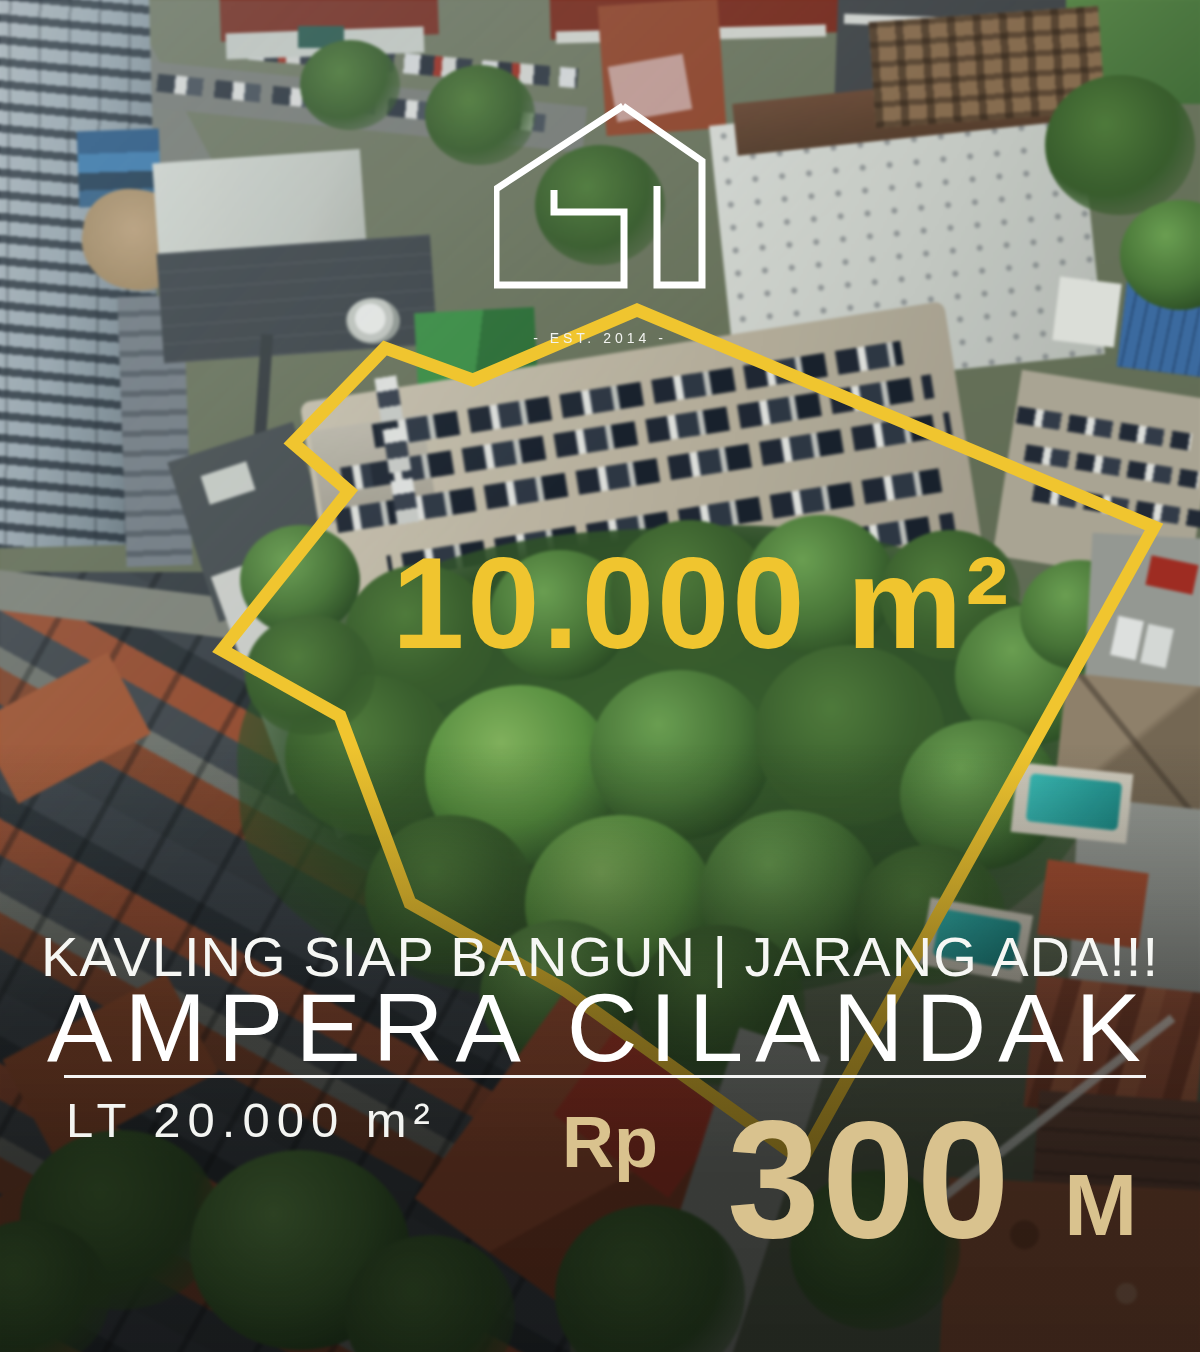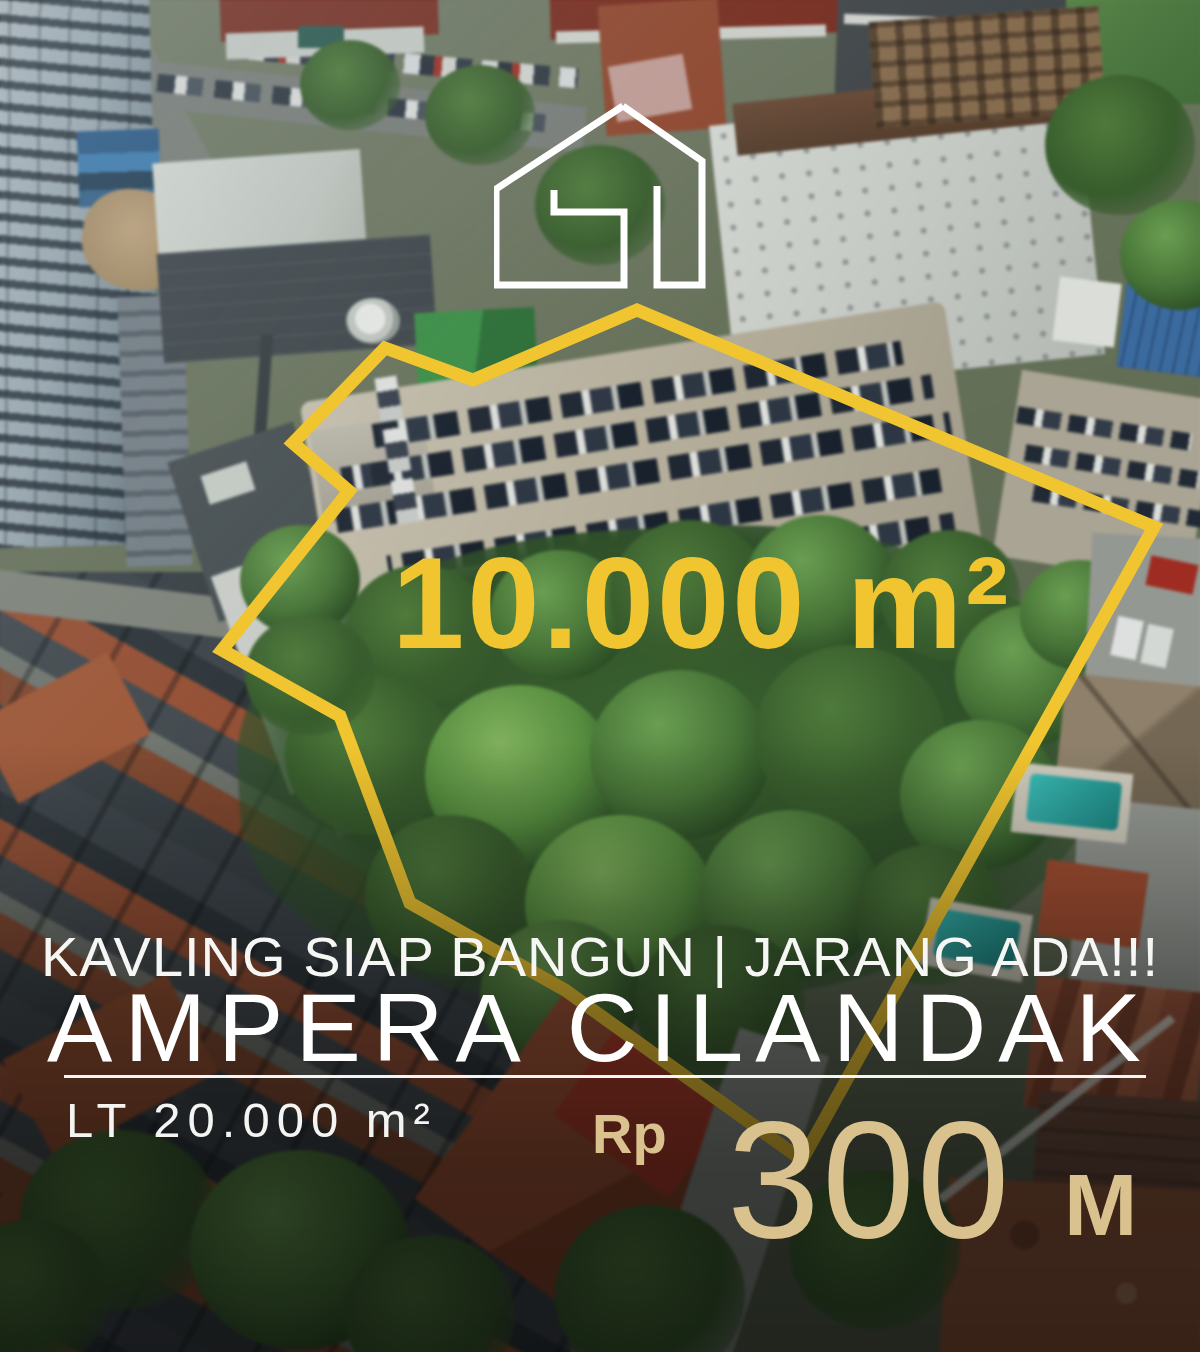--- a/index.html
+++ b/index.html
@@ -176,22 +176,22 @@
     letter-spacing:4px;color:#f2f3f0;}
   .area-text{left:392px;top:538px;font-size:130px;font-weight:700;letter-spacing:3px;
     line-height:1;color:#F0C52F;white-space:nowrap;}
   .tagline{left:0;right:0;top:929px;text-align:center;font-size:56px;font-weight:400;
     letter-spacing:1px;line-height:1;color:#f6f7f4;white-space:nowrap;}
   .title{left:0;right:0;top:979px;text-align:center;font-size:98px;font-weight:400;
     letter-spacing:12px;line-height:1;color:#ffffff;white-space:nowrap;transform:scaleY(.98);}
   .divider{left:64px;top:1075px;width:1082px;height:3px;background:rgba(255,255,255,.95);}
   .lt-text{left:66px;top:1096px;font-size:49px;font-weight:400;letter-spacing:7px;line-height:1;
     color:#f4f5f2;white-space:nowrap;}
-  .price-rp{left:592px;top:1106px;font-size:56px;font-weight:700;line-height:1;color:#D9C28E;}
-  .price-amount{left:727px;top:1096px;font-size:167px;font-weight:400;line-height:1;color:#D9C28E;letter-spacing:2px;}
+  .price-rp{left:562px;top:1106px;font-size:72px;font-weight:700;line-height:1;color:#D9C28E;}
+  .price-amount{left:727px;top:1096px;font-size:167px;font-weight:700;line-height:1;color:#D9C28E;letter-spacing:2px;}
   .price-unit{left:1064px;top:1161px;font-size:88px;font-weight:700;line-height:1;color:#D9C28E;}
 </style>
 </head>
 <body>
 
 <div class="stage">
 
   <div class="photo">
     <div class="base"></div>
     <div class="roofs-bl"></div>
@@ -318,20 +318,21 @@
   </svg>
 
   <div class="shade"></div>
 
   <div class="ui">
 
     <svg class="logo-svg" width="212" height="205" viewBox="0 0 212 205">
       <path d="M129,22 L2,105 L2,201 L130,201 L130,128 L60,128 L60,106" fill="none" stroke="#ffffff" stroke-width="7" stroke-linejoin="miter"></path>
       <path d="M129,22 L208,77 L208,201 L163,201 L163,102" fill="none" stroke="#ffffff" stroke-width="7" stroke-linejoin="miter"></path>
     </svg>
+    <div class="brand-est">- EST. 2014 -</div>
 
     <div class="area-text">10.000 m²</div>
 
     <div class="tagline">KAVLING SIAP BANGUN | JARANG ADA!!!</div>
     <div class="title">AMPERA CILANDAK</div>
     <div class="divider"></div>
     <div class="lt-text">LT 20.000 m²</div>
 
     <div class="price-rp">Rp</div>
     <div class="price-amount">300</div>

